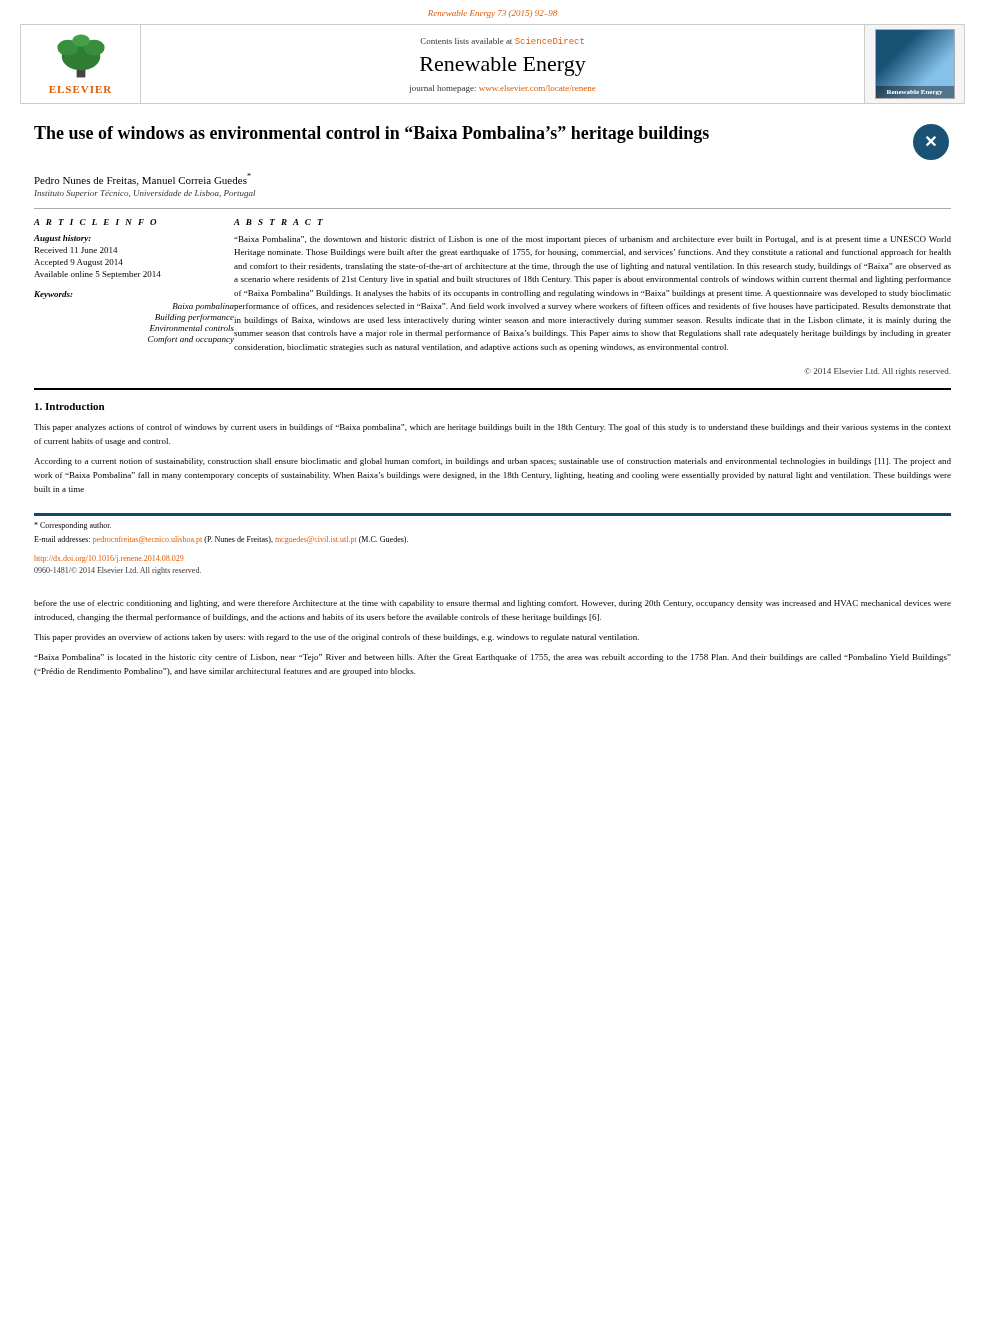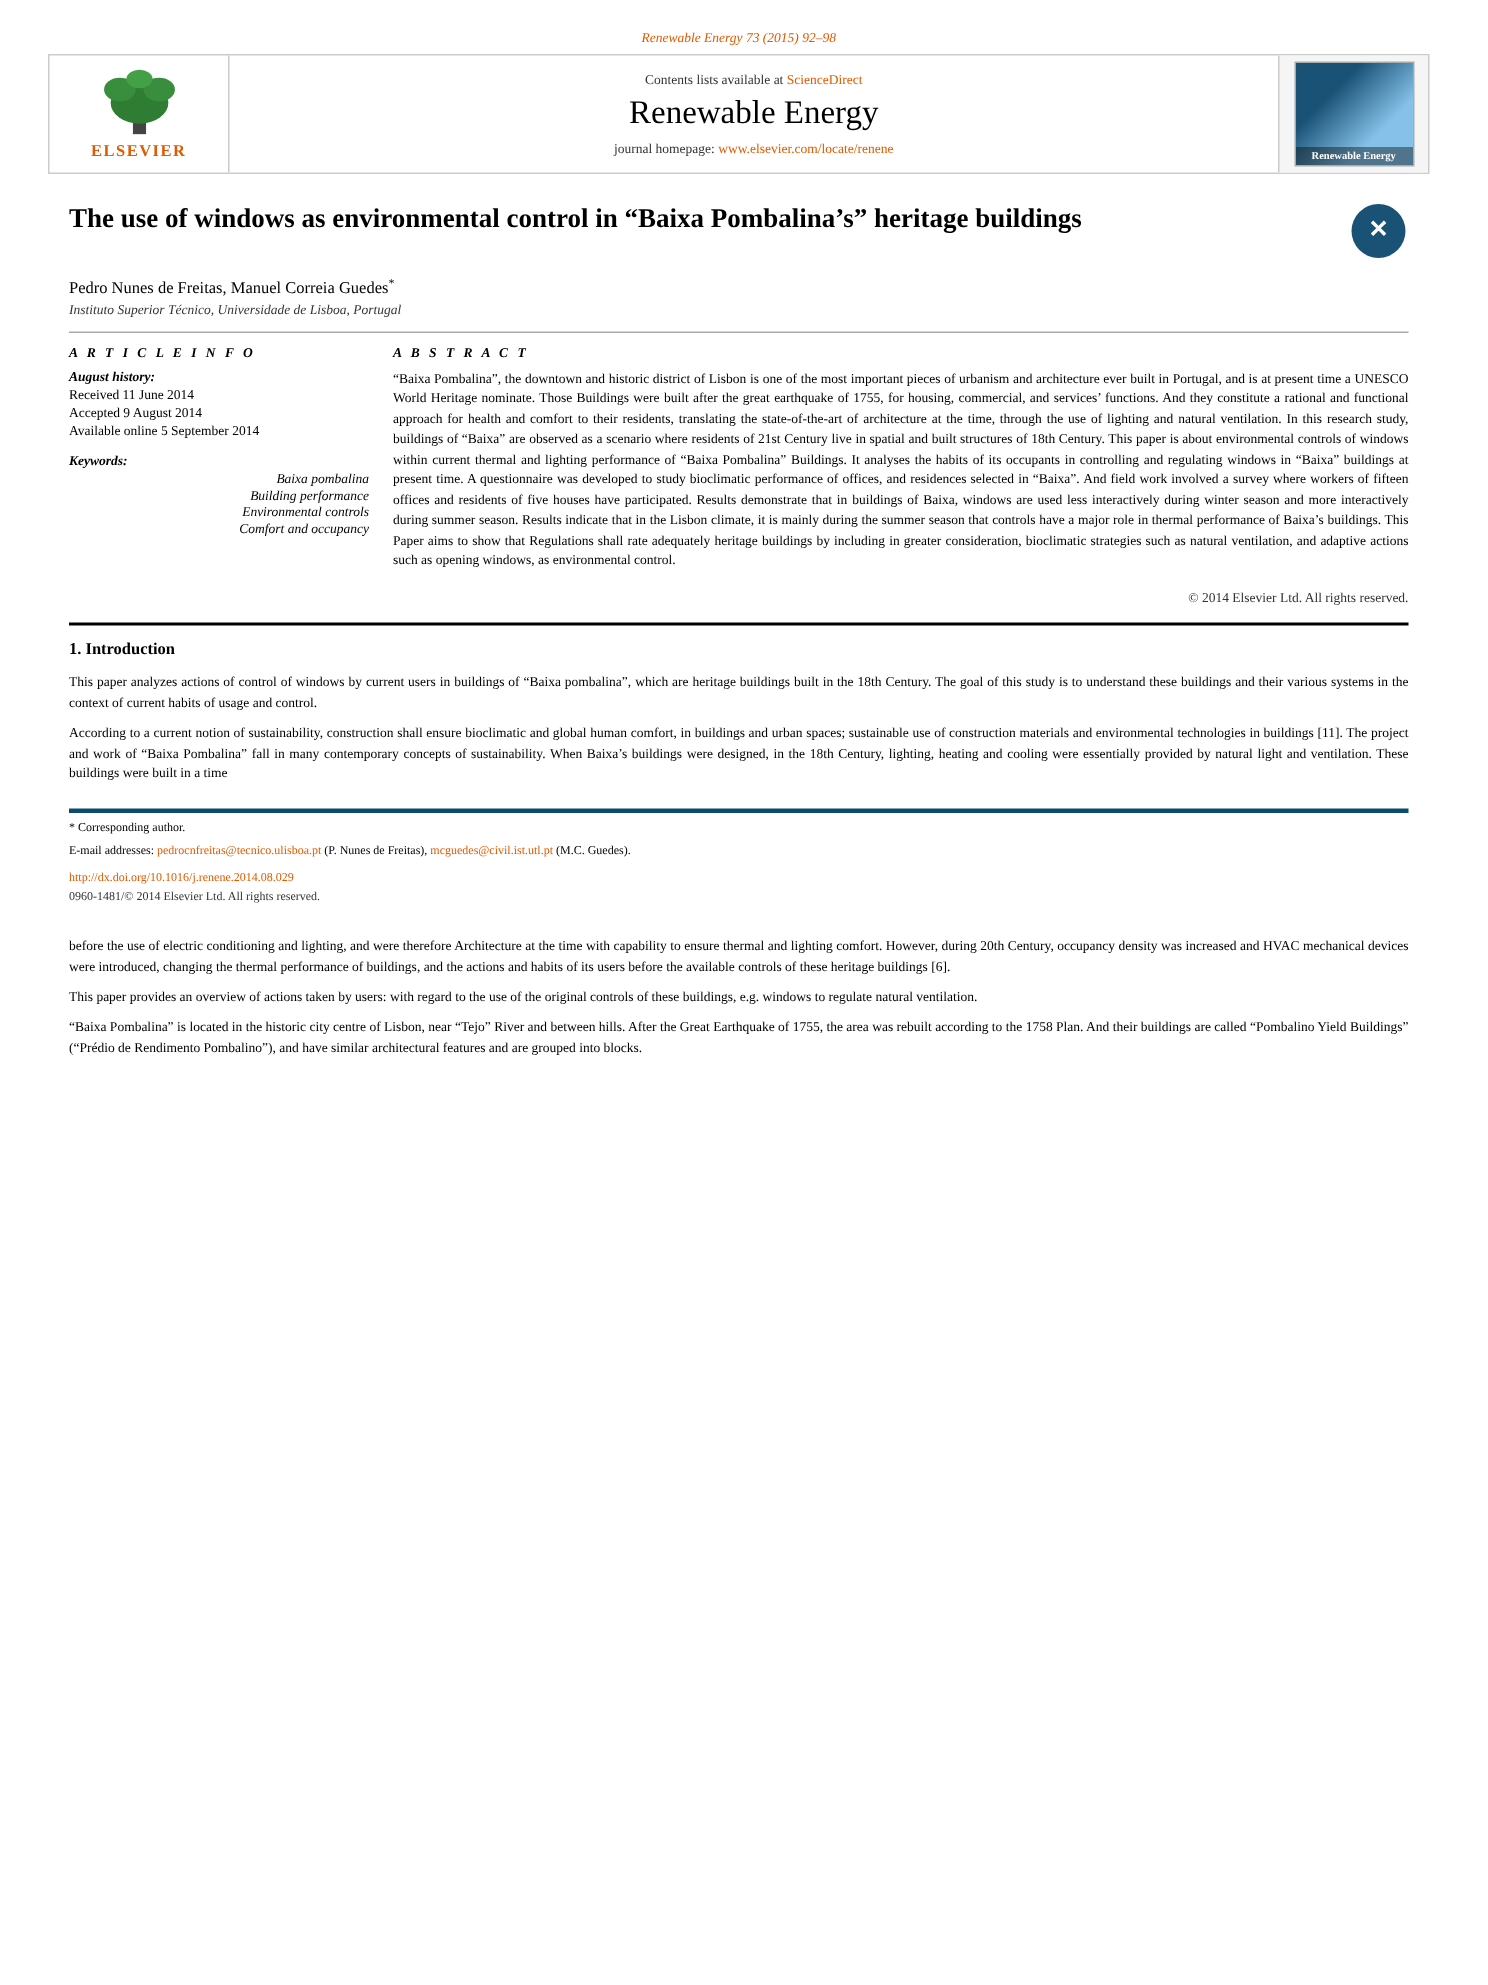--- a/index.html
+++ b/index.html
@@ -8,21 +8,21 @@
       font-family: 'Times New Roman', Times, serif;
       font-size: 10px;
       color: #000;
       width: 992px;
       min-height: 1323px;
     }
 
     .page-wrapper {
       width: 985px;
       background: #fff;
-      padding: 16px;
+      padding: 4px;
     }
 
     
     .top-bar {
       text-align: center;
       padding: 4px 0 2px 0;
       font-size: 9px;
       color: #e05a00;
       font-style: italic;
       border-bottom: none;
@@ -66,21 +66,21 @@
       flex-direction: column;
       align-items: center;
       justify-content: center;
       padding: 8px 10px;
     }
     .sciencedirect-line {
       font-size: 9px;
       color: #333;
       margin-bottom: 4px;
     }
-    .sciencedirect-line a { color: #e05a00; text-decoration: none; }
+    .sciencedirect-line a { color: #e05a00; text-decoration: none; font-family: Liberation Mono, monospace; }
     .journal-title-main {
       font-size: 22px;
       font-weight: normal;
       color: #000;
       margin-bottom: 6px;
     }
     .homepage-line {
       font-size: 9px;
       color: #333;
     }
@@ -169,21 +169,20 @@
       color: #333;
       margin-bottom: 10px;
     }
 
     
     .hr { border: none; border-top: 1px solid #aaa; margin: 8px 0; }
 
     
     .article-body {
       display: flex;
-      gap: 16px;
       margin-top: 8px;
     }
 
     .article-info {
       width: 200px;
       flex-shrink: 0;
       font-size: 9px;
     }
     .info-section-title {
       font-size: 9px;

